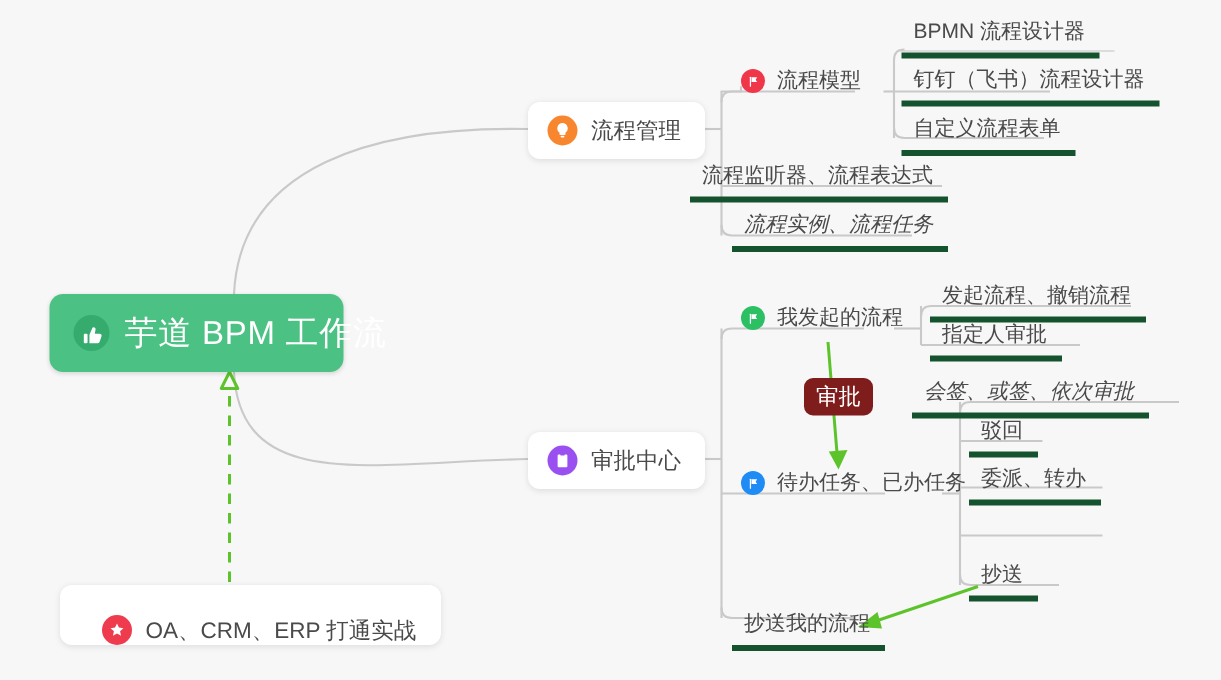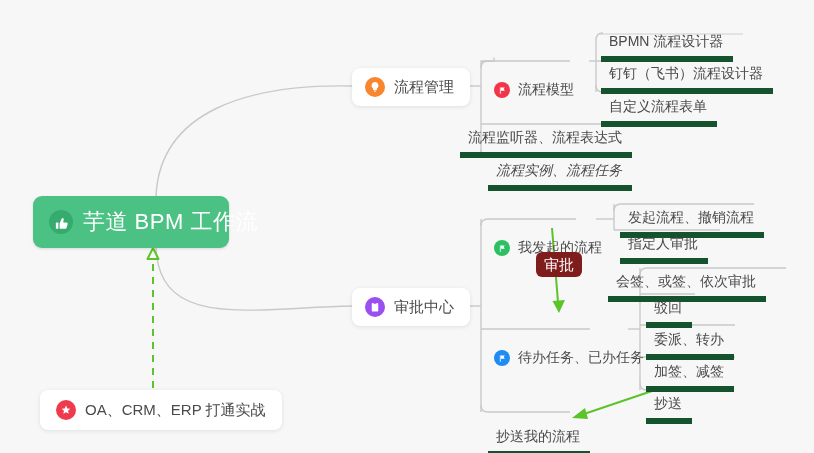--- a/index.html
+++ b/index.html
@@ -48,50 +48,48 @@
     box-sizing: border-box;
     white-space: nowrap;
   }
   .card .card-label {
     font-size: 15px;
     color: #4a4a4a;
     margin-left: 9px;
   }
   #node-process-mgmt { left: 352px; top: 68px; }
   #node-approval-center { left: 352px; top: 288px; }
-  #node-integration { left: 40px; top: 390px; height: 40px; padding-left: 16px; }
+  #node-integration { left: 40px; top: 390px; height: 40px; padding-left: 28px; align-items: flex-end; }
   #node-integration .card-label { font-size: 15px; color: #4a4a4a; }
 
   
   .flagnode {
     position: absolute;
     display: flex; align-items: center;
     white-space: nowrap;
     height: 22px;
-    margin-top: 36px;
   }
   .flagnode .flag-label {
     font-size: 14px;
     color: #4a4a4a;
     margin-left: 8px;
   }
   #node-process-model   { left: 494px; top: 43px; }
   #node-my-started      { left: 494px; top: 201px; }
   #node-tasks           { left: 494px; top: 311px; }
 
   
   .leaf {
     position: absolute;
     font-size: 14px;
     color: #4a4a4a;
     white-space: nowrap;
     padding: 2px 10px 5px 8px;
-    border-bottom: 6px solid #14532d;
+    border-bottom: 4px solid #14532d;
     box-sizing: border-box;
-    margin-top: 21px;
   }
 
   
   .badge {
     position: absolute;
     left: 536px; top: 252px;
     background: #7f1d1d;
     color: #ffffff;
     font-size: 15px;
     border-radius: 6px;
@@ -255,23 +253,22 @@
   <div class="leaf" style="left:601px; top:10px;">BPMN 流程设计器</div>
   <div class="leaf" style="left:601px; top:42px;">钉钉（飞书）流程设计器</div>
   <div class="leaf" style="left:601px; top:75px;">自定义流程表单</div>
 
   <div class="leaf" style="left:460px; top:106px;font-family:Liberation Serif, serif;">流程监听器、流程表达式</div>
   <div class="leaf" style="left:488px; top:139px;font-style:italic;">流程实例、流程任务</div>
 
   <div class="leaf" style="left:620px; top:186px;">发起流程、撤销流程</div>
   <div class="leaf" style="left:620px; top:212px;">指定人审批</div>
 
-  <div class="leaf" style="left:608px; top:250px;">会签、或签、依次审批</div>
+  <div class="leaf" style="left:608px; top:250px;font-style:italic;">会签、或签、依次审批</div>
   <div class="leaf" style="left:646px; top:276px;">驳回</div>
   <div class="leaf" style="left:646px; top:308px;">委派、转办</div>
-  <div class="leaf" style="left:646px; top:340px;">加签、减签</div>
   <div class="leaf" style="left:646px; top:372px;">抄送</div>
 
   <div class="leaf" style="left:488px; top:405px;">抄送我的流程</div>
 
   <div class="badge">审批</div>
 
 </div>
 
 </body></html>

